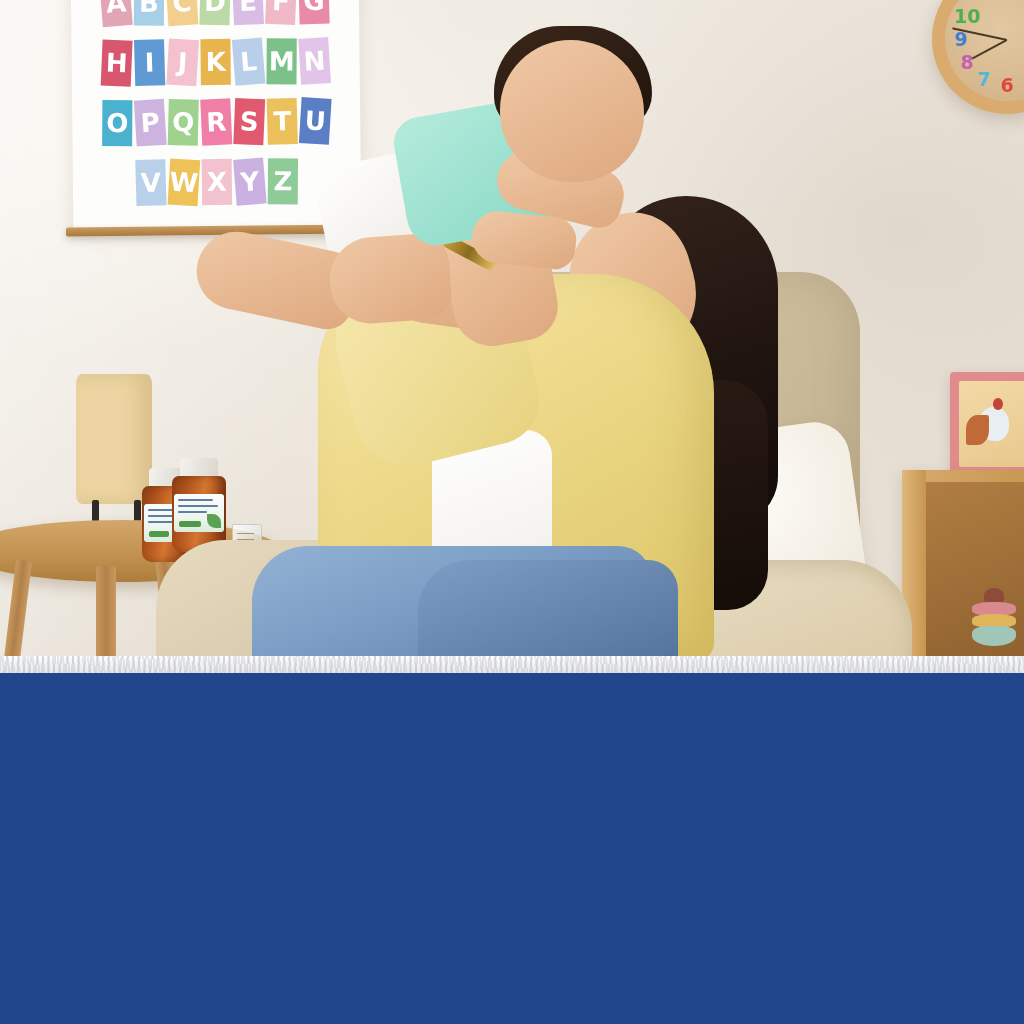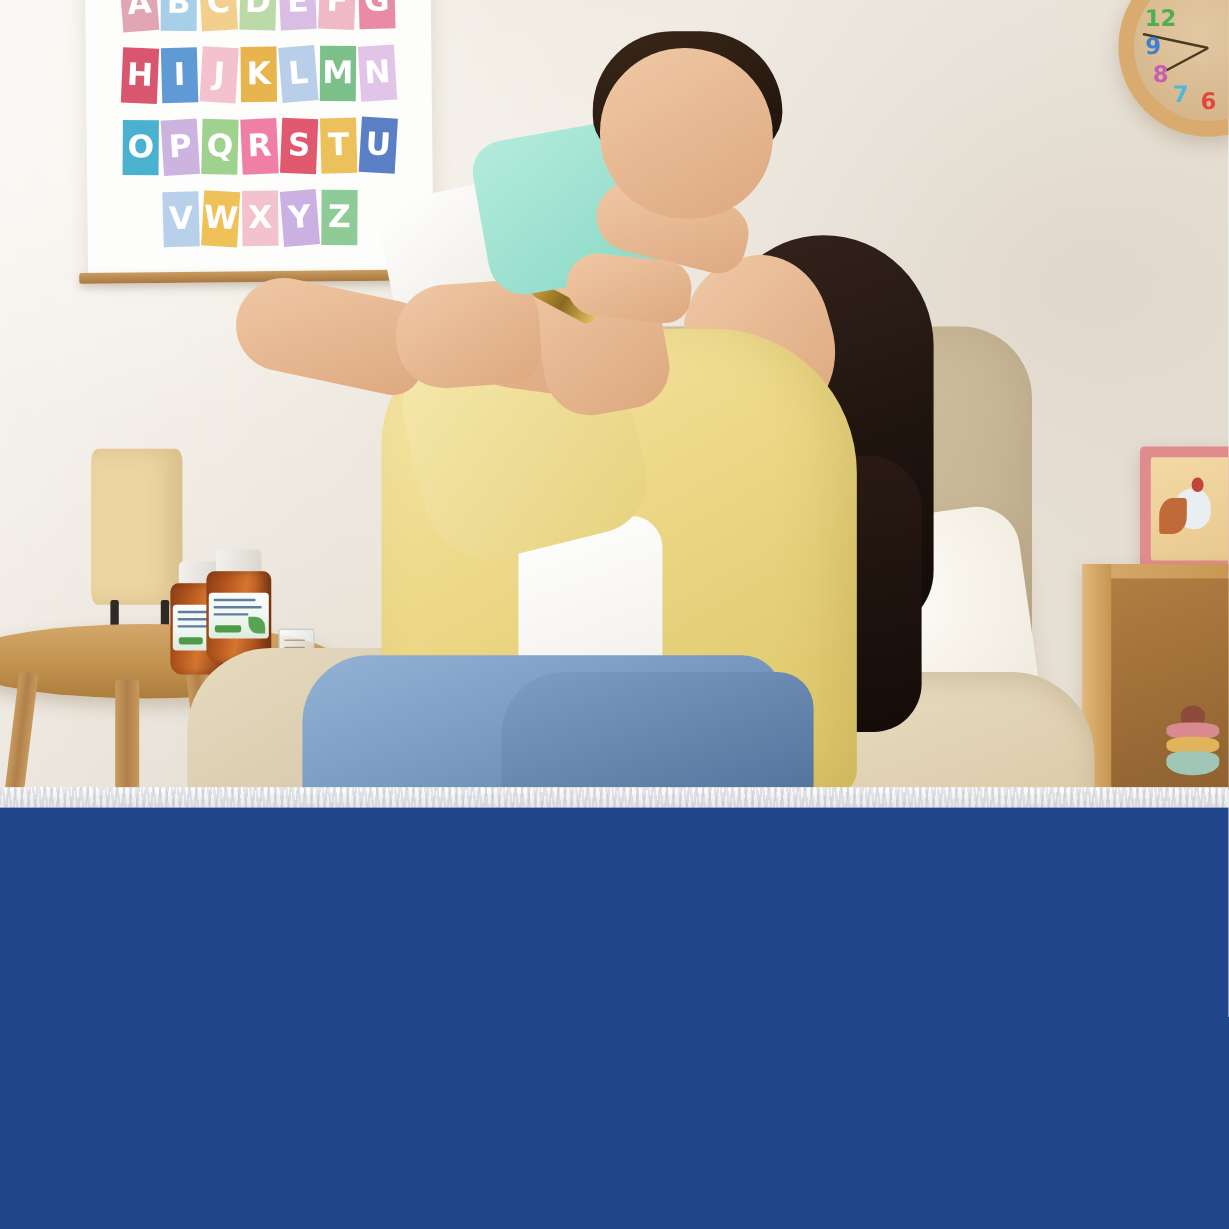--- a/index.html
+++ b/index.html
@@ -324,21 +324,21 @@
             <span class="tile" style="background: rgb(142, 203, 150); transform: rotate(1deg);">Z</span>
           </div>
         </div>
     </div>
     <div class="poster-rail"></div>
 
     <div class="clock">
       <div class="clock-face" id="clock-face">
         <div class="hand" style="width:40px;transform:rotate(152deg);"></div>
         <div class="hand" style="width:56px;transform:rotate(-168deg);"></div>
-      <span class="clock-num" style="color: rgb(76, 175, 80); left: 22.1628px; top: 39px;">12</span>
+      <span class="clock-num" style="color: rgb(76, 175, 80); left: 22.1628px; top: 39px;">10</span>
           <span class="clock-num" style="color: rgb(61, 127, 212); left: 16px; top: 62px;">9</span>
           <span class="clock-num" style="color: rgb(198, 95, 176); left: 22.1628px; top: 85px;">8</span>
           <span class="clock-num" style="color: rgb(79, 184, 216); left: 39px; top: 101.837px;">7</span>
           <span class="clock-num" style="color: rgb(224, 72, 60); left: 62px; top: 108px;">6</span>
         </div>
     </div>
 
     <div class="lamp-shade"></div>
     <div class="lamp-leg" style="left:92px;top:500px;"></div>
     <div class="lamp-leg" style="left:134px;top:500px;"></div>

